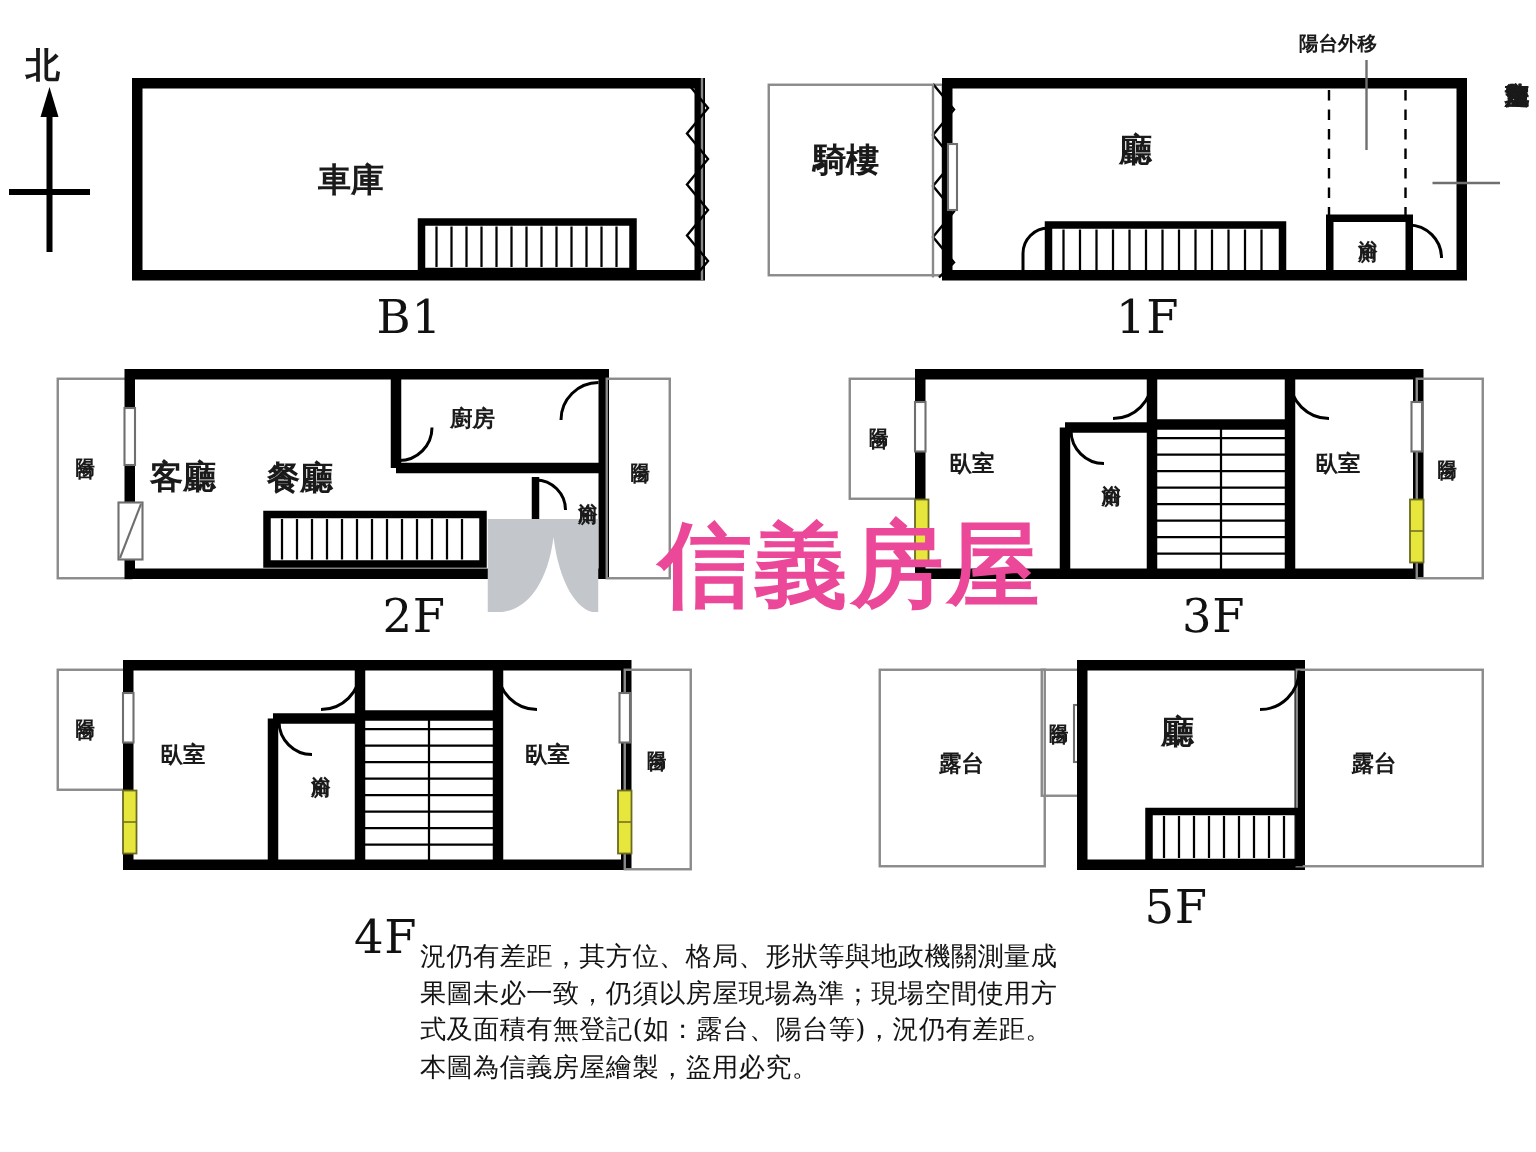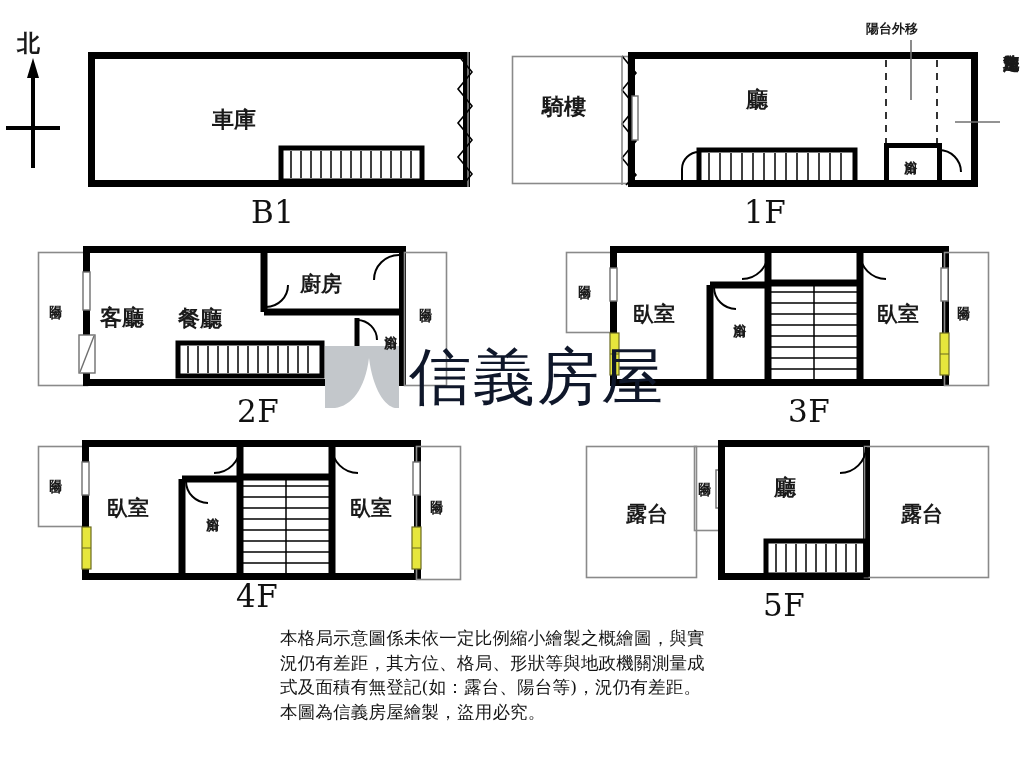--- a/index.html
+++ b/index.html
@@ -12,33 +12,34 @@
   #stage{position:absolute;left:0;top:0;width:1024px;height:768px;}
   .svgroot{position:absolute;left:0;top:0;}
   
   .lbl{position:absolute;white-space:nowrap;color:#1a1a1a;}
   .cjk{font-family:"DejaVu Serif","Liberation Serif",serif;font-weight:600;}
   .floorlabel{
     font-family:"DejaVu Serif","Liberation Serif",serif;
     font-size:31px;font-weight:500;color:#111;letter-spacing:.5px;
   }
   .room-lg{font-size:22px;}
-  .room-md{font-size:21px;text-align:right;}
+  .room-md{font-size:15px;text-align:right;}
   .room-sm{font-size:13px;line-height:13px;}
   .vert{writing-mode:vertical-rl;text-orientation:upright;line-height:1.02;}
   
   #wm{
     position:absolute;left:325px;top:338px;width:380px;height:78px;
     display:flex;align-items:center;gap:10px;
     pointer-events:none;
   }
   #wm .wmtxt{
     font-family:"DejaVu Serif","Liberation Serif",serif;
-    font-size:62px;font-weight:400;color:#0f172a;letter-spacing:2px;
+    font-size:62px;font-weight:700;color:#ec4899;letter-spacing:2px;
     line-height:62px;
+    margin-left:30px;
   }
   #wmsub{
     position:absolute;left:332px;top:414px;width:370px;text-align:center;
     font-family:"DejaVu Sans","Liberation Sans",sans-serif;
     font-size:11.5px;color:#b9bdc1;letter-spacing:1.2px;white-space:nowrap;
   }
   
   #disclaimer{
     position:absolute;left:280px;top:626px;width:505px;
     font-family:"DejaVu Serif","Liberation Serif",serif;
@@ -310,42 +311,42 @@
   <div class="lbl floorlabel" style="left:744px;top:194px;">1F</div>
   <div class="lbl cjk" style="left:866px;top:20px;font-size:13px;">陽台外移</div>
   <div class="lbl cjk vert" style="left:1003px;top:42px;font-size:16px;">法定空地加蓋</div>
 
   <div class="lbl cjk room-sm vert" style="left:49px;top:295px;">陽台</div>
   <div class="lbl cjk room-lg" style="left:100px;top:303px;">客廳</div>
   <div class="lbl cjk room-lg" style="left:178px;top:268px;margin-top:36px;">餐廳</div>
   <div class="lbl cjk room-md" style="left:300px;top:270px;">廚房</div>
   <div class="lbl cjk room-sm vert" style="left:384px;top:325px;">浴廁</div>
   <div class="lbl cjk room-sm vert" style="left:419px;top:298px;">陽台</div>
-  <div class="lbl floorlabel" style="left:237px;top:393px;">2F</div>
+  <div class="lbl floorlabel" style="left:255px;top:393px;">2F</div>
 
   <div class="lbl cjk room-sm vert" style="left:578px;top:275px;">陽台</div>
   <div class="lbl cjk room-md" style="left:633px;top:300px;">臥室</div>
   <div class="lbl cjk room-sm vert" style="left:733px;top:313px;">浴廁</div>
   <div class="lbl cjk room-md" style="left:877px;top:300px;">臥室</div>
   <div class="lbl cjk room-sm vert" style="left:957px;top:296px;">陽台</div>
   <div class="lbl floorlabel" style="left:788px;top:393px;">3F</div>
 
   <div class="lbl cjk room-sm vert" style="left:49px;top:469px;">陽台</div>
   <div class="lbl cjk room-md" style="left:107px;top:494px;">臥室</div>
   <div class="lbl cjk room-sm vert" style="left:206px;top:507px;">浴廁</div>
   <div class="lbl cjk room-md" style="left:350px;top:494px;">臥室</div>
   <div class="lbl cjk room-sm vert" style="left:430px;top:490px;">陽台</div>
-  <div class="lbl floorlabel" style="left:236px;top:578px;">4F</div>
+  <div class="lbl floorlabel" style="left:236px;top:607px;">4F</div>
 
   <div class="lbl cjk room-md" style="left:626px;top:500px;">露台</div>
   <div class="lbl cjk room-sm vert" style="left:698px;top:472px;">陽台</div>
   <div class="lbl cjk room-lg" style="left:774px;top:473px;">廳</div>
   <div class="lbl cjk room-md" style="left:901px;top:500px;">露台</div>
   <div class="lbl floorlabel" style="left:763px;top:587px;">5F</div>
 
   <div id="disclaimer">
-    <p>本格局示意圖係未依一定比例縮小繪製之概繪圖，與實</p>
     <p>況仍有差距，其方位、格局、形狀等與地政機關測量成</p>
+    <p>果圖未必一致，仍須以房屋現場為準；現場空間使用方</p>
     <p>式及面積有無登記(如：露台、陽台等)，況仍有差距。</p>
     <p>本圖為信義房屋繪製，盜用必究。</p>
   </div>
 
 </div>
 
 </body></html>

